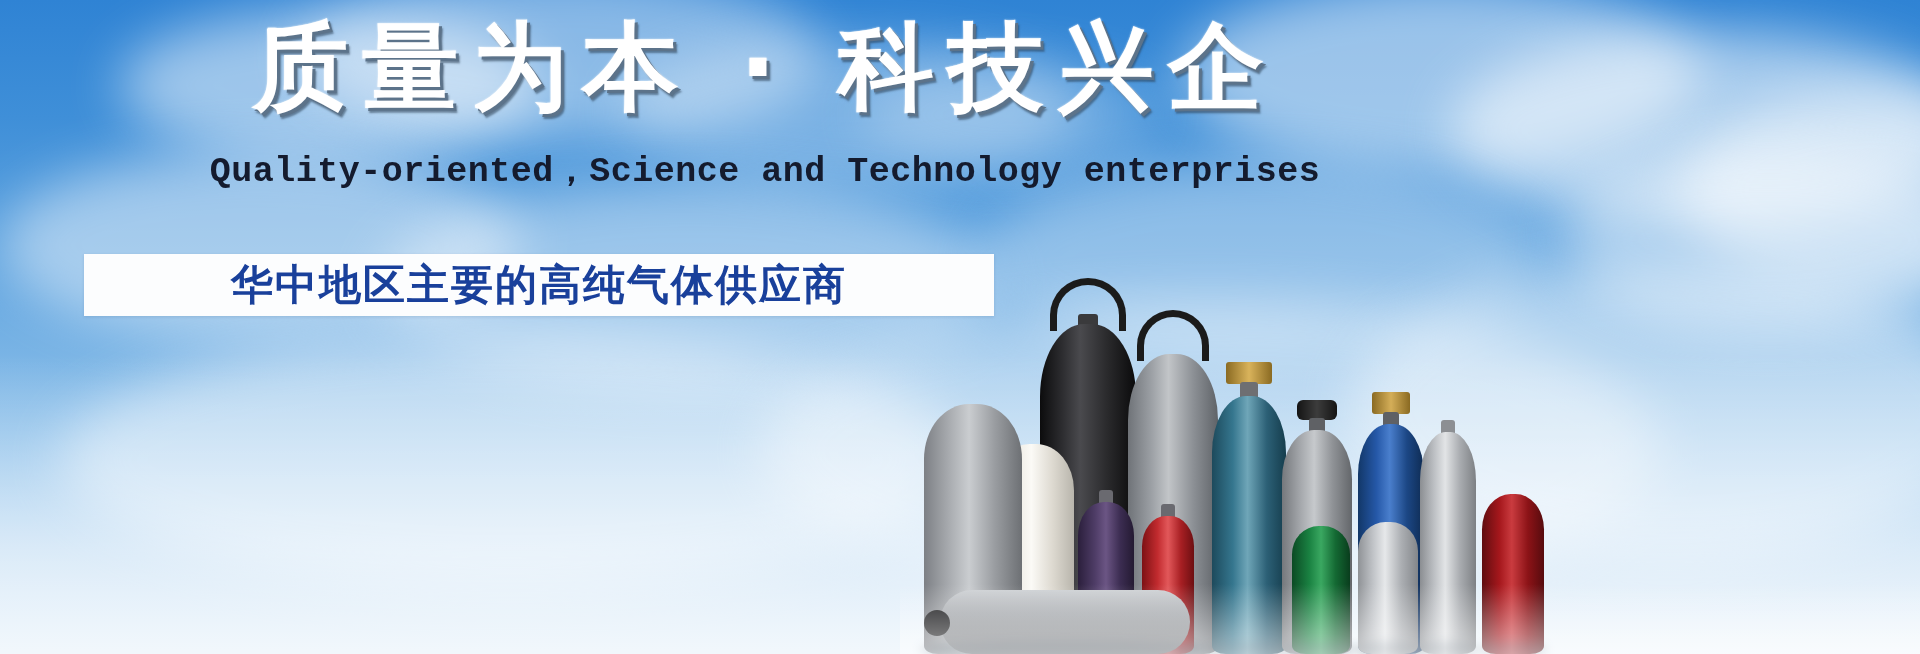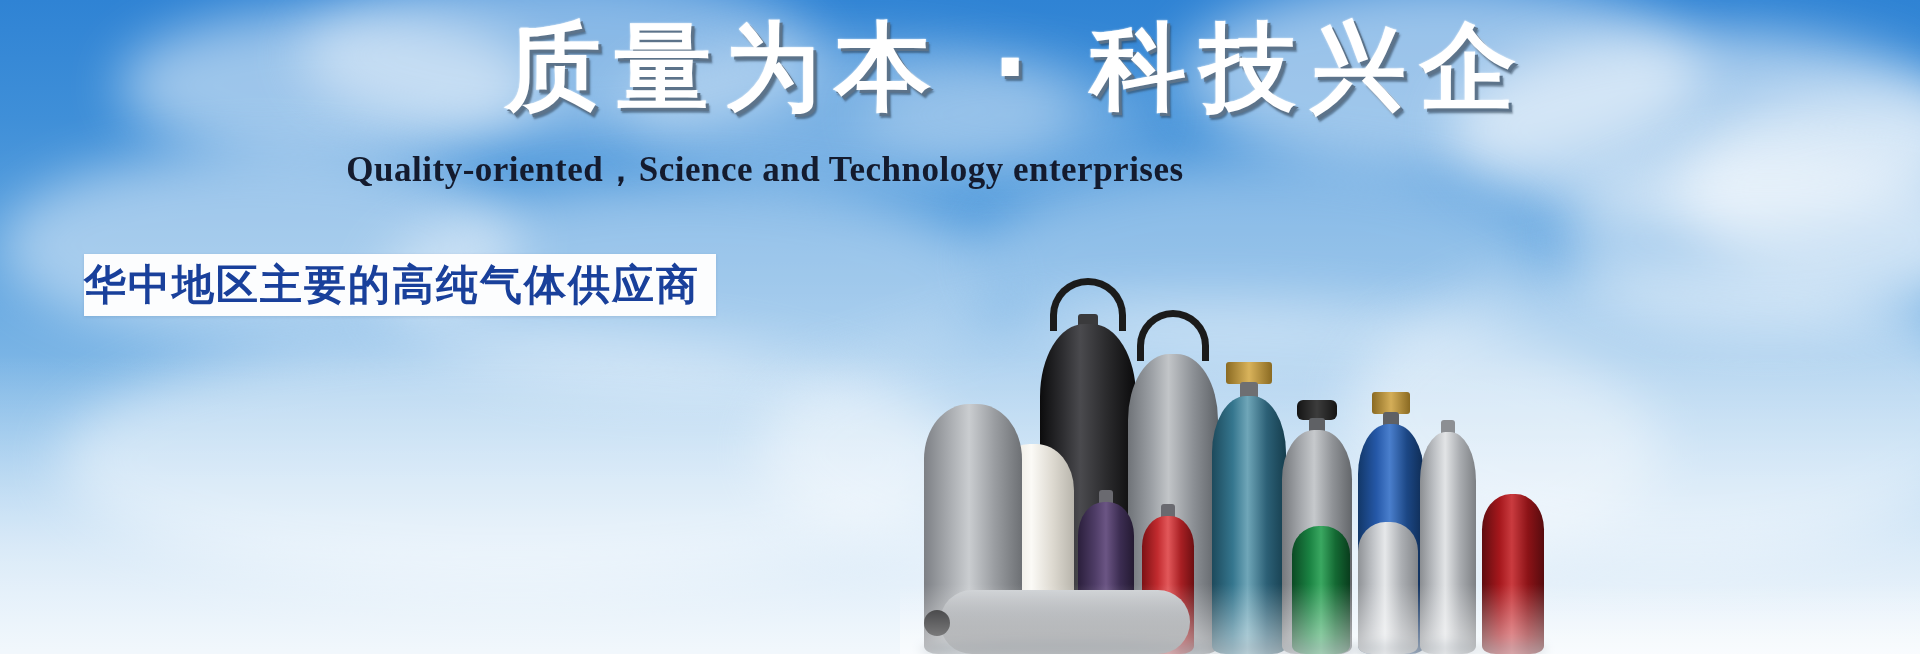--- a/index.html
+++ b/index.html
@@ -32,33 +32,32 @@
   
   .headline-wrap{position:absolute;left:0;top:14px;width:1530px;text-align:center;}
   .headline{
     font-family:"DejaVu Sans","Liberation Sans",sans-serif;
     font-size:96px;font-weight:700;letter-spacing:14px;
     color:#ffffff;line-height:1.12;white-space:nowrap;
     text-shadow:
       3px 3px 0 #5c738a,
       4px 5px 2px rgba(40,60,80,.55),
       0 0 2px rgba(255,255,255,.9);
-    text-align: right;
   }
 
   .subhead{
     position:absolute;left:0;top:146px;width:1530px;text-align:center;
-    font-family:Liberation Serif, serif;
+    font-family:Liberation Mono, monospace;
     font-size:35px;font-weight:700;color:#141b2e;letter-spacing:.5px;
     white-space:nowrap;
   }
 
   
-  .whitebox{position:absolute;left:84px;top:254px;width:632px;height:62px;
-    background:#fcfdfe;display:flex;align-items:center;
+  .whitebox{position:absolute;left:84px;top:254px;width:910px;height:62px;
+    background:#fcfdfe;display:flex;align-items:center;justify-content:center;
     box-shadow:0 1px 3px rgba(0,40,90,.12);}
   .whitebox-text{
     font-family:"DejaVu Sans","Liberation Sans",sans-serif;
     font-size:42px;font-weight:700;color:#19409b;letter-spacing:2px;white-space:nowrap;}
 
   
   .para{position:absolute;left:86px;top:352px;width:790px;
     font-family:"DejaVu Serif","Liberation Serif",serif;
     font-size:28px;font-weight:700;color:#101a2c;line-height:1.62;
     text-align:justify;letter-spacing:1px;}

